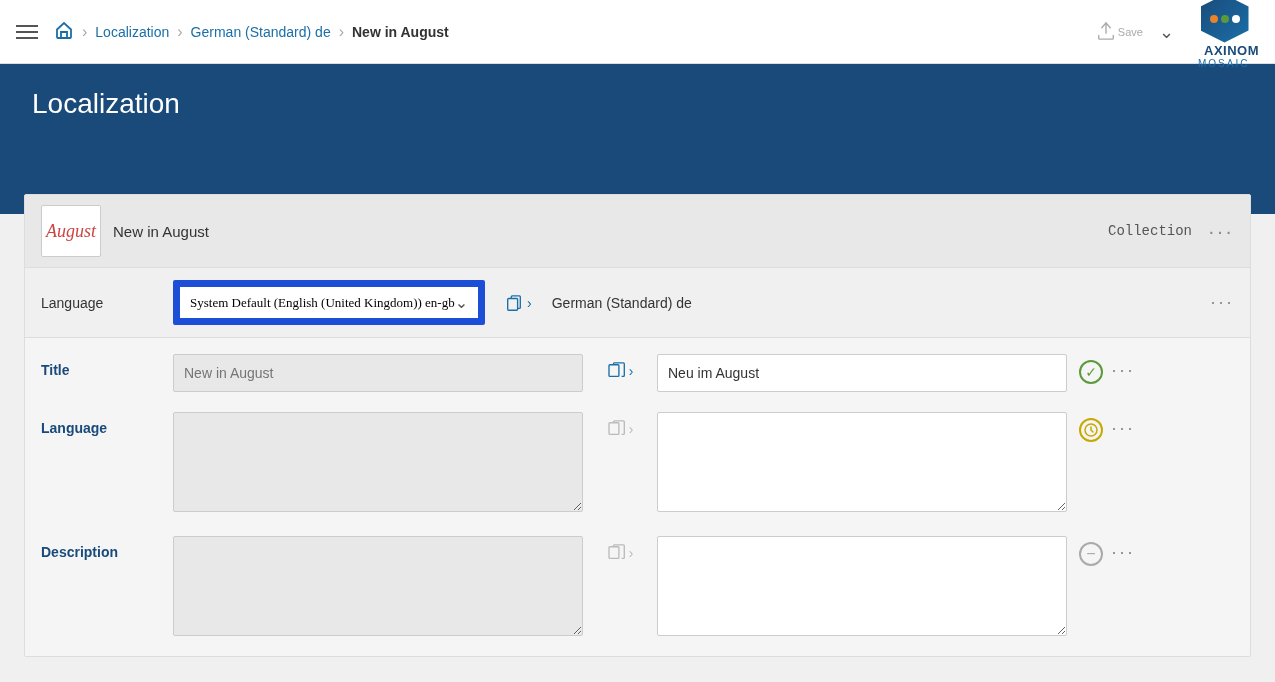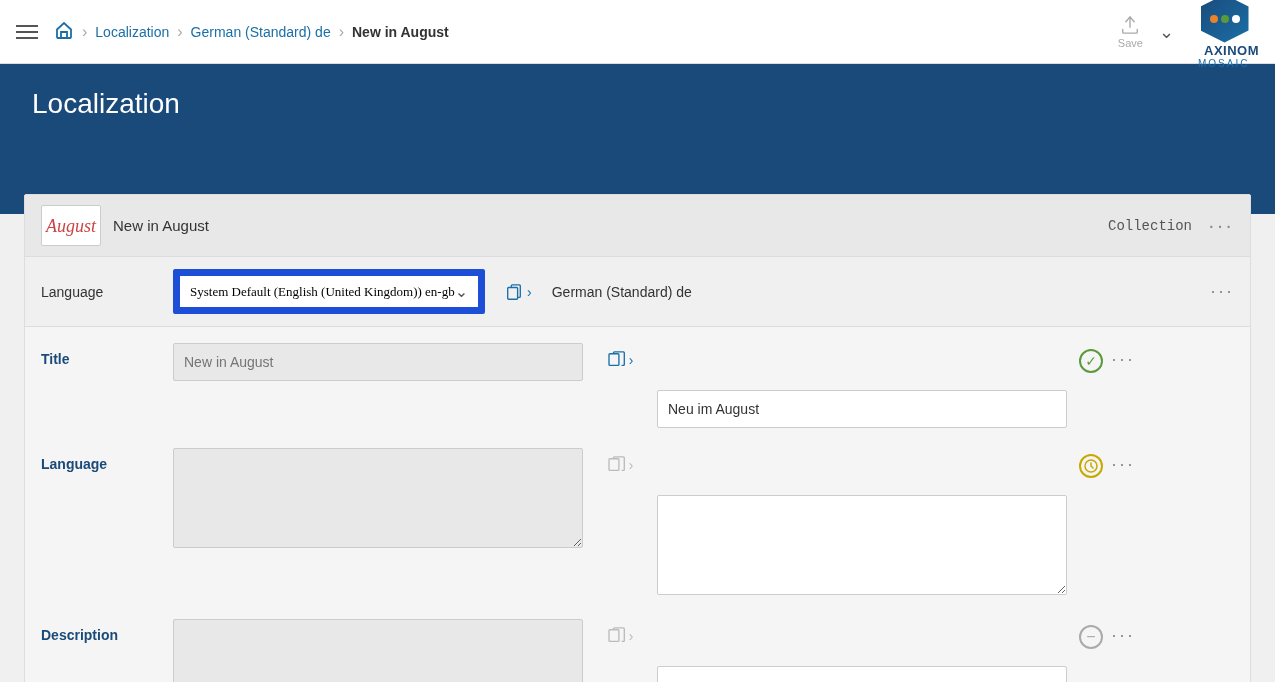--- a/index.html
+++ b/index.html
@@ -14,21 +14,21 @@
       border-bottom: 1px solid #ddd;
       padding: 0 16px;
       position: relative;
     }
     .hamburger-icon { cursor: pointer; margin-right: 16px; }
     .hamburger-icon span { display: block; width: 22px; height: 2px; background: #555; margin: 4px 0; }
     .breadcrumb { display: flex; align-items: center; gap: 8px; font-size: 14px; color: #1a6fa8; }
     .breadcrumb .sep { color: #aaa; font-size: 16px; }
     .breadcrumb .current { color: #333; font-weight: 600; }
     .nav-right { margin-left: auto; display: flex; align-items: center; gap: 16px; }
-    .save-btn { display: flex; flex-direction: column; align-items: center; font-size: 11px; color: #aaa; cursor: pointer; }
+    .save-btn { display: flex; flex-direction: row; align-items: center; font-size: 11px; color: #aaa; cursor: pointer; }
     .save-btn svg { margin-bottom: 2px; }
     .dropdown-arrow { cursor: pointer; color: #555; font-size: 18px; }
     .logo-area { display: flex; align-items: center; flex-direction: column; }
     .logo-hex {
       width: 48px; height: 48px;
       background: linear-gradient(135deg, #1a4a7a, #1a6fa8);
       clip-path: polygon(50% 0%, 100% 25%, 100% 75%, 50% 100%, 0% 75%, 0% 25%);
       display: flex; align-items: center; justify-content: center;
       position: relative;
     }
@@ -61,21 +61,21 @@
 
     
     .item-header {
       display: flex;
       align-items: center;
       padding: 10px 16px;
       border-bottom: 1px solid #ddd;
       background: #e8e8e8;
     }
     .item-logo-placeholder {
-      width: 60px; height: 41px; margin-right: 12px;
+      width: 60px; height: 52px; margin-right: 12px;
       background: #fff;
       border: 1px solid #ccc;
       display: flex; align-items: center; justify-content: center;
       font-size: 11px; color: #888; border-radius: 2px;
       overflow: hidden; position: relative;
     }
     .item-logo-inner {
       font-family: serif;
       font-size: 18px;
       color: #c44;
@@ -130,21 +130,21 @@
       font-family: inherit;
       border-radius: 2px;
       resize: none;
     }
     .field-source input { height: 38px; }
     .field-source textarea { height: 100px; }
     .field-action {
       display: flex; align-items: flex-start; padding-top: 8px;
       min-width: 50px; justify-content: center;
     }
-    .field-target { flex: 1; max-width: 410px; margin-top: 47px; }
+    .field-target { flex: 1; max-width: 410px; }
     .field-target input, .field-target textarea {
       width: 100%;
       background: #fff;
       border: 1px solid #ccc;
       padding: 8px 10px;
       font-size: 14px;
       color: #333;
       font-family: inherit;
       border-radius: 2px;
       resize: none;

